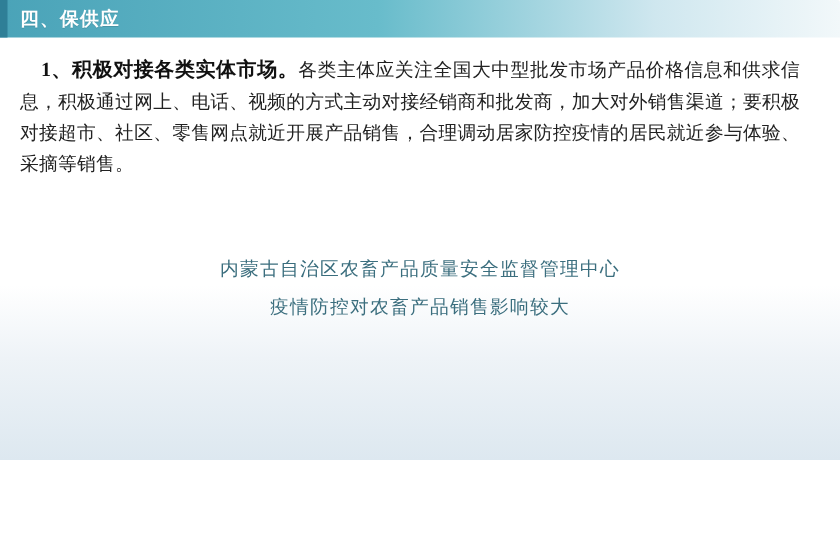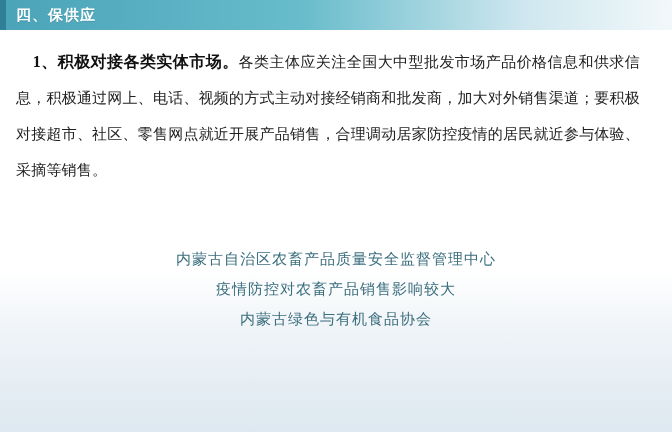--- a/index.html
+++ b/index.html
@@ -9,21 +9,21 @@
   body {
     width: 672px;
     height: 432px;
     background: #ffffff;
     font-family: "Liberation Serif", serif;
     overflow: hidden;
     position: relative;
   }
   .page {
     width: 672px;
-    height: 432px;
+    height: 368px;
     position: relative;
     background: linear-gradient(to bottom, #ffffff 0%, #ffffff 62%, #eef3f7 78%, #dde8f0 100%);
     box-sizing: border-box;
   }
   
   .section-header {
     position: relative;
     margin: 0;
     height: 30px;
     background: linear-gradient(to right, #4aa3b8 0%, #68bccb 45%, #cfe7ef 78%, #f2f8fa 100%);
@@ -44,21 +44,21 @@
     padding-left: 10px;
     font-family: "Liberation Sans", sans-serif;
     text-shadow: 0 1px 0 rgba(0,0,0,0.12);
   }
   .body-area {
     padding: 14px 16px 0 16px;
   }
   p.para {
     margin: 0 16px 4px 0;
     font-size: 15px;
-    line-height: 36px;
+    line-height: 25px;
     color: #222222;
     text-align: justify;
     text-justify: inter-ideograph;
     letter-spacing: 0.2px;
   }
   p.para .lead {
     font-weight: bold;
     font-size: 16px;
     color: #111111;
   }
@@ -91,17 +91,16 @@
     <p class="para">
       &nbsp;&nbsp;&nbsp;&nbsp;<span class="lead">1、积极对接各类实体市场。</span><span>各类主体应关注全国大中型批发市场产品价格信息和供求信息，积极通过网上、电话、视频的方式主动对接经销商和批发商，加大对外销售渠道；要积极对接超市、社区、零售网点就近开展产品销售，合理调动居家防控疫情的居民就近参与体验、采摘等销售。</span>
     </p>
 
 
     <div class="spacer"></div>
 
     <div class="signature">
       <span class="sig-line">内蒙古自治区农畜产品质量安全监督管理中心</span>
       <span class="sig-line">疫情防控对农畜产品销售影响较大</span>
-      <span class="sig-line">内蒙古绿色与有机食品协会</span>
     </div>
 
   </div>
 </div>
 
 </body></html>

